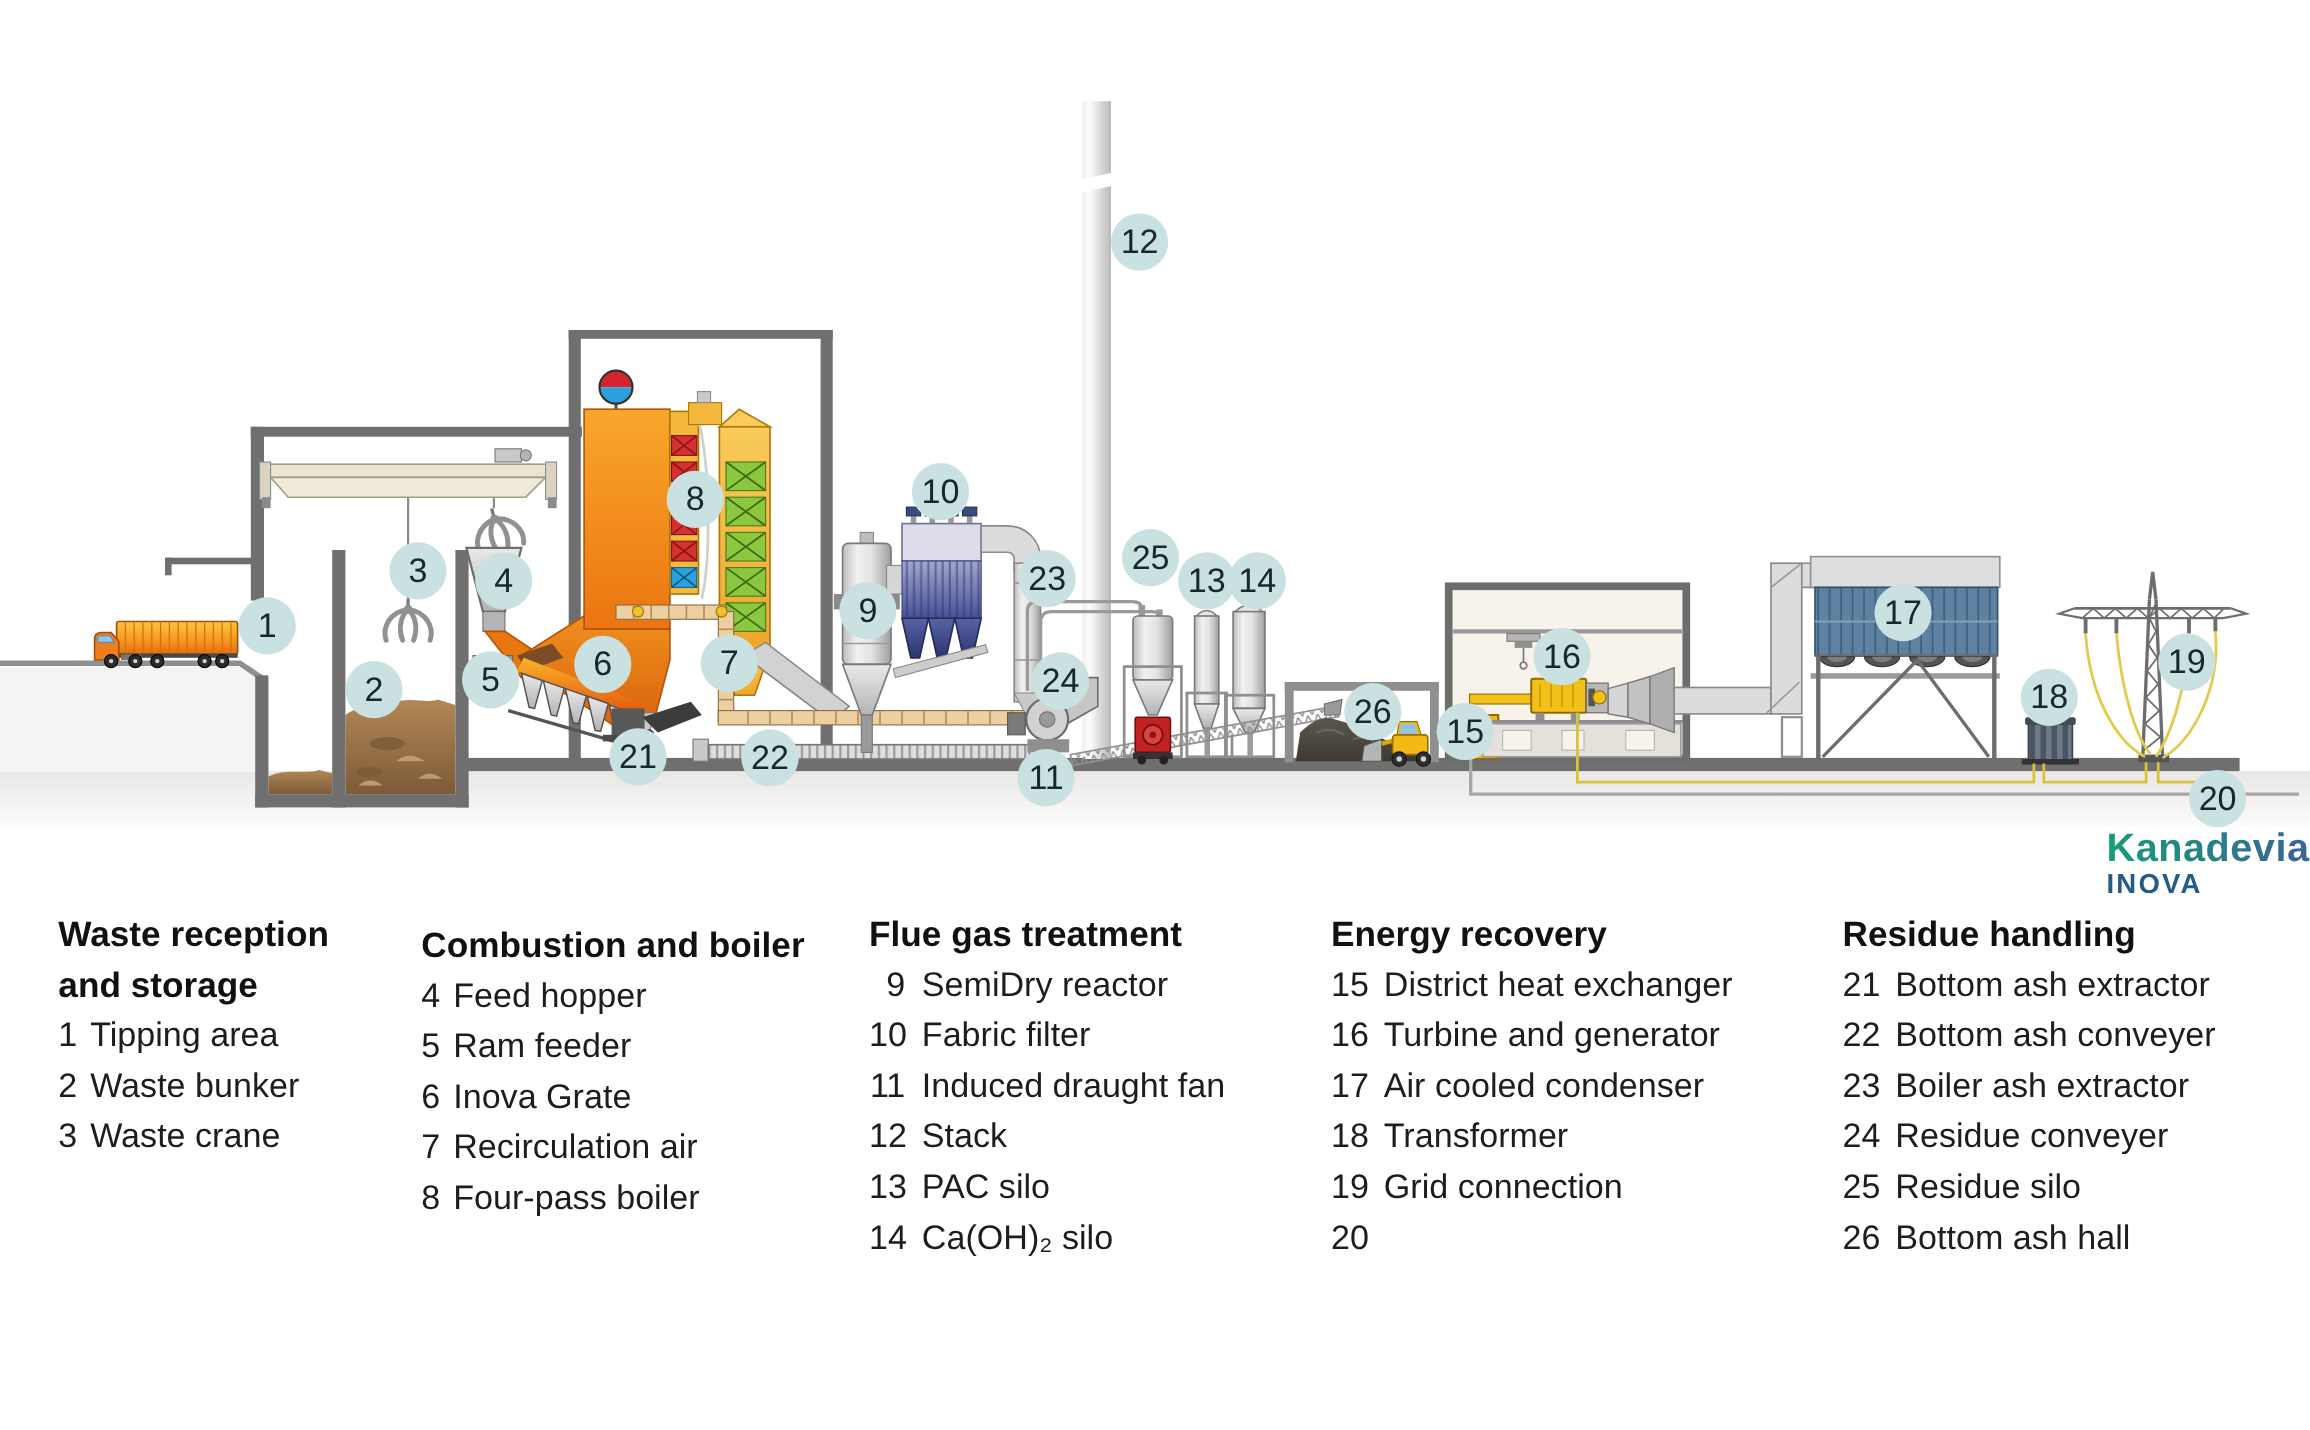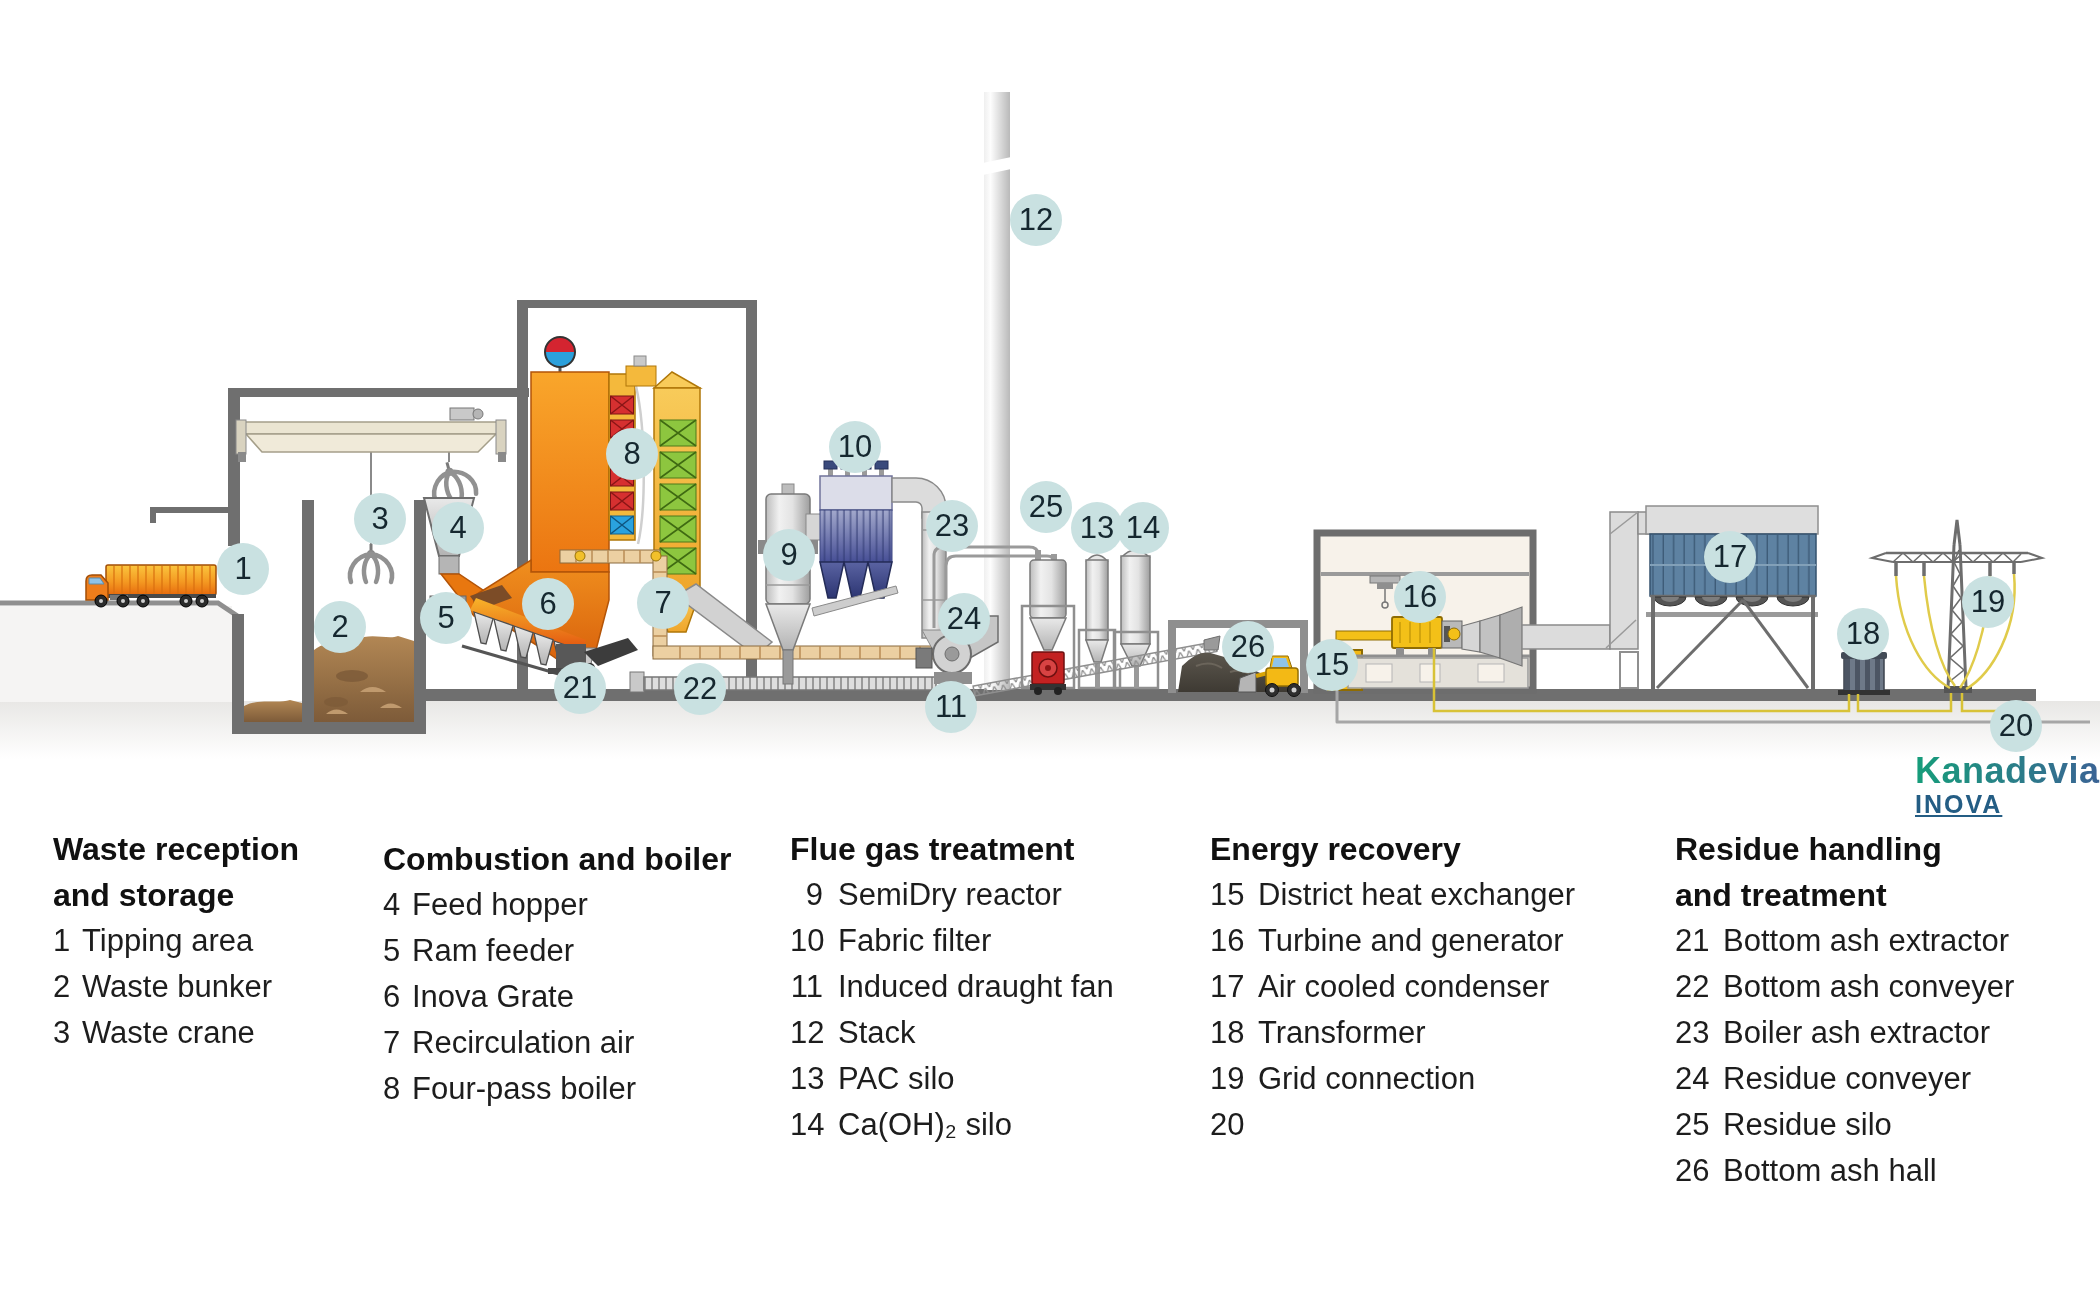--- a/index.html
+++ b/index.html
@@ -22,21 +22,21 @@
   .lg-title{font-size:32px;font-weight:700;line-height:46px;color:#111;white-space:nowrap;}
   .lg-row{display:flex;font-size:31px;line-height:46px;white-space:nowrap;}
   .lg-row .num{width:33px;text-align:right;margin-right:15px;flex:none;}
   .legend-col.narrow .lg-row .num{width:29px;text-align:left;margin-right:0;}
   
   #logo{position:absolute;left:1915px;top:753px;line-height:1;}
   #logo .l1{display:block;font-size:36px;font-weight:700;letter-spacing:.5px;
             background:linear-gradient(90deg,var(--brand-green,#169d7a),var(--brand-blue,#3b6395));
             -webkit-background-clip:text;background-clip:text;color:transparent;}
   #logo .l2{display:block;margin-top:3px;font-size:25px;font-weight:700;letter-spacing:2px;
-            color:var(--brand-navy,#245d84);text-decoration:underline;}
+            color:var(--brand-navy,#245d84);}
 </style>
 </head>
 <body>
 
 <div class="page">
 
 <svg id="scene" width="2100" height="1300" viewBox="0 0 2100 1300">
   <defs>
     <linearGradient id="gOrange" x1="0" y1="0" x2="0" y2="1">
           <stop offset="0" stop-color="#f9a62b"></stop>
@@ -613,21 +613,20 @@
         <div class="lg-row">
           <span class="num">19</span>
           <span class="lbl">Grid connection</span>
         </div>
         <div class="lg-row">
           <span class="num">20</span>
         </div>
       </div>
       <div class="legend-col">
         <div class="lg-title">Residue handling</div>
-        <div class="lg-title">and treatment</div>
         <div class="lg-row">
           <span class="num">21</span>
           <span class="lbl">Bottom ash extractor</span>
         </div>
         <div class="lg-row">
           <span class="num">22</span>
           <span class="lbl">Bottom ash conveyer</span>
         </div>
         <div class="lg-row">
           <span class="num">23</span>

